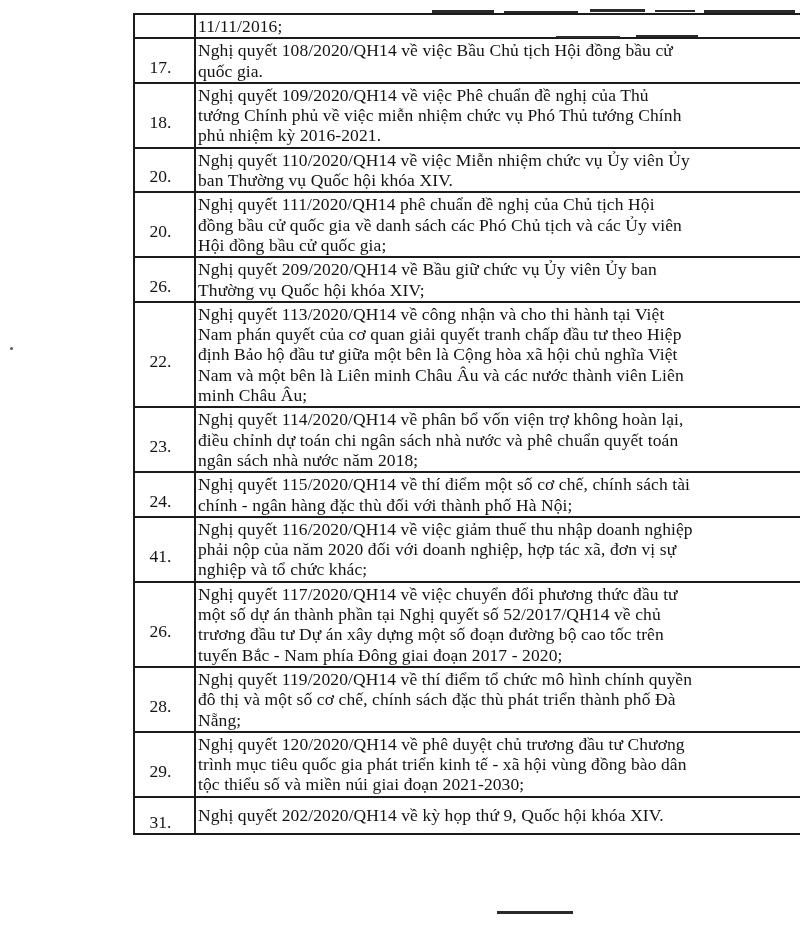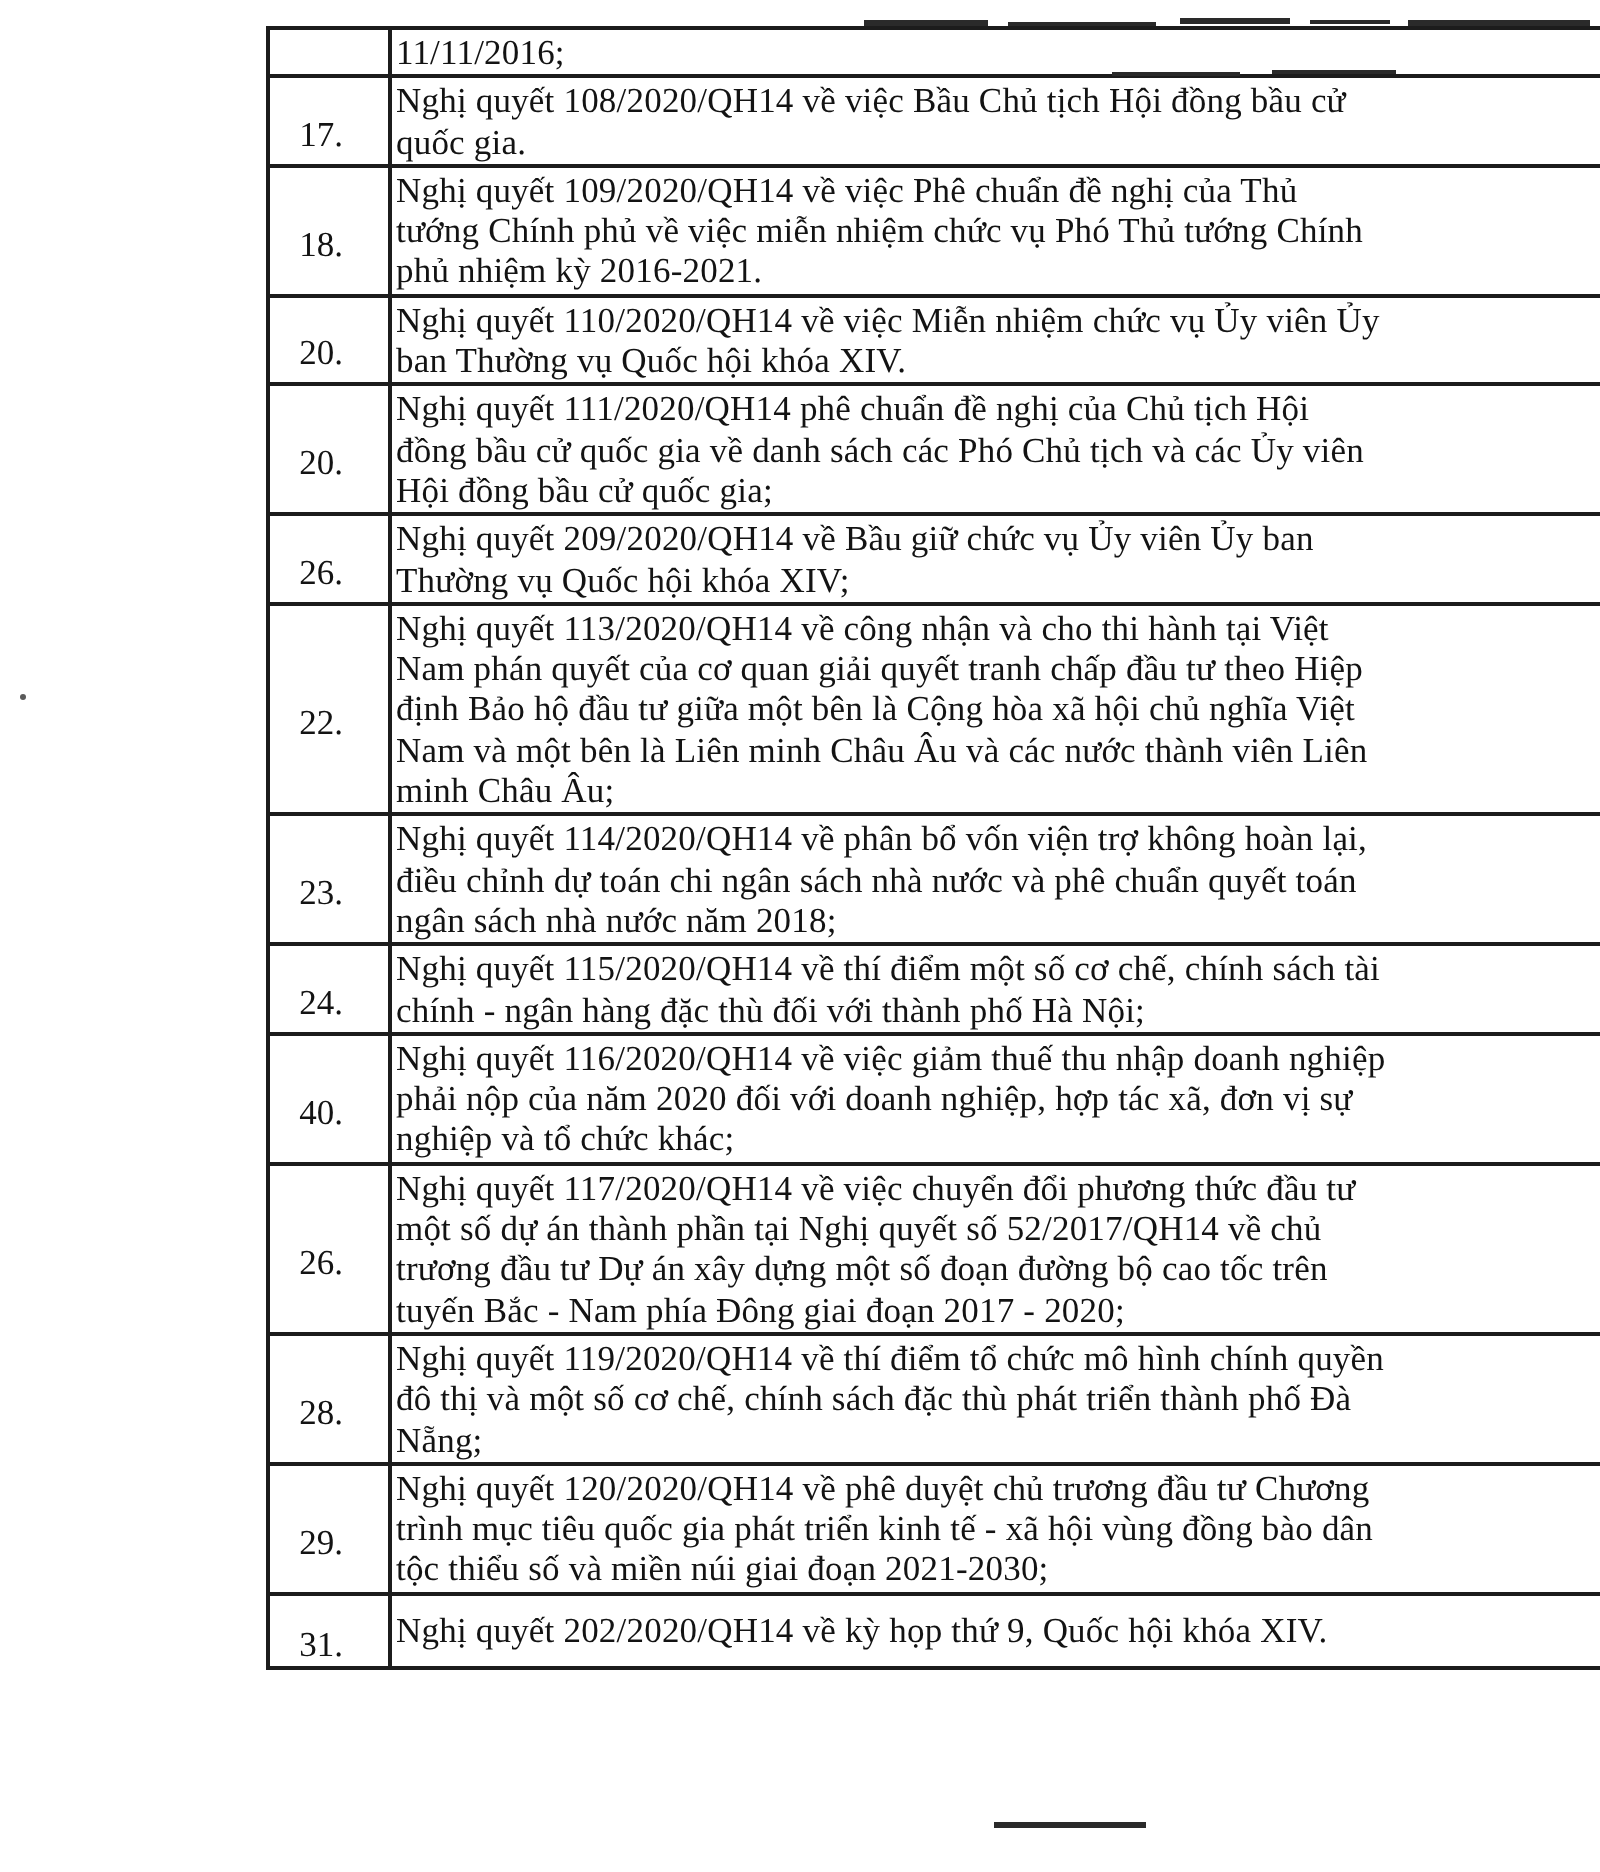--- a/index.html
+++ b/index.html
@@ -102,21 +102,21 @@
         <td class="txt">Nghị quyết 114/2020/QH14 về phân bổ vốn viện trợ không hoàn lại,
 điều chỉnh dự toán chi ngân sách nhà nước và phê chuẩn quyết toán
 ngân sách nhà nước năm 2018;</td>
       </tr>
       <tr>
         <td class="num">24.</td>
         <td class="txt">Nghị quyết 115/2020/QH14 về thí điểm một số cơ chế, chính sách tài
 chính - ngân hàng đặc thù đối với thành phố Hà Nội;</td>
       </tr>
       <tr>
-        <td class="num">40.</td>
+        <td class="num">41.</td>
         <td class="txt">Nghị quyết 116/2020/QH14 về việc giảm thuế thu nhập doanh nghiệp
 phải nộp của năm 2020 đối với doanh nghiệp, hợp tác xã, đơn vị sự
 nghiệp và tổ chức khác;</td>
       </tr>
       <tr>
         <td class="num">26.</td>
         <td class="txt">Nghị quyết 117/2020/QH14 về việc chuyển đổi phương thức đầu tư
 một số dự án thành phần tại Nghị quyết số 52/2017/QH14 về chủ
 trương đầu tư Dự án xây dựng một số đoạn đường bộ cao tốc trên
 tuyến Bắc - Nam phía Đông giai đoạn 2017 - 2020;</td>

